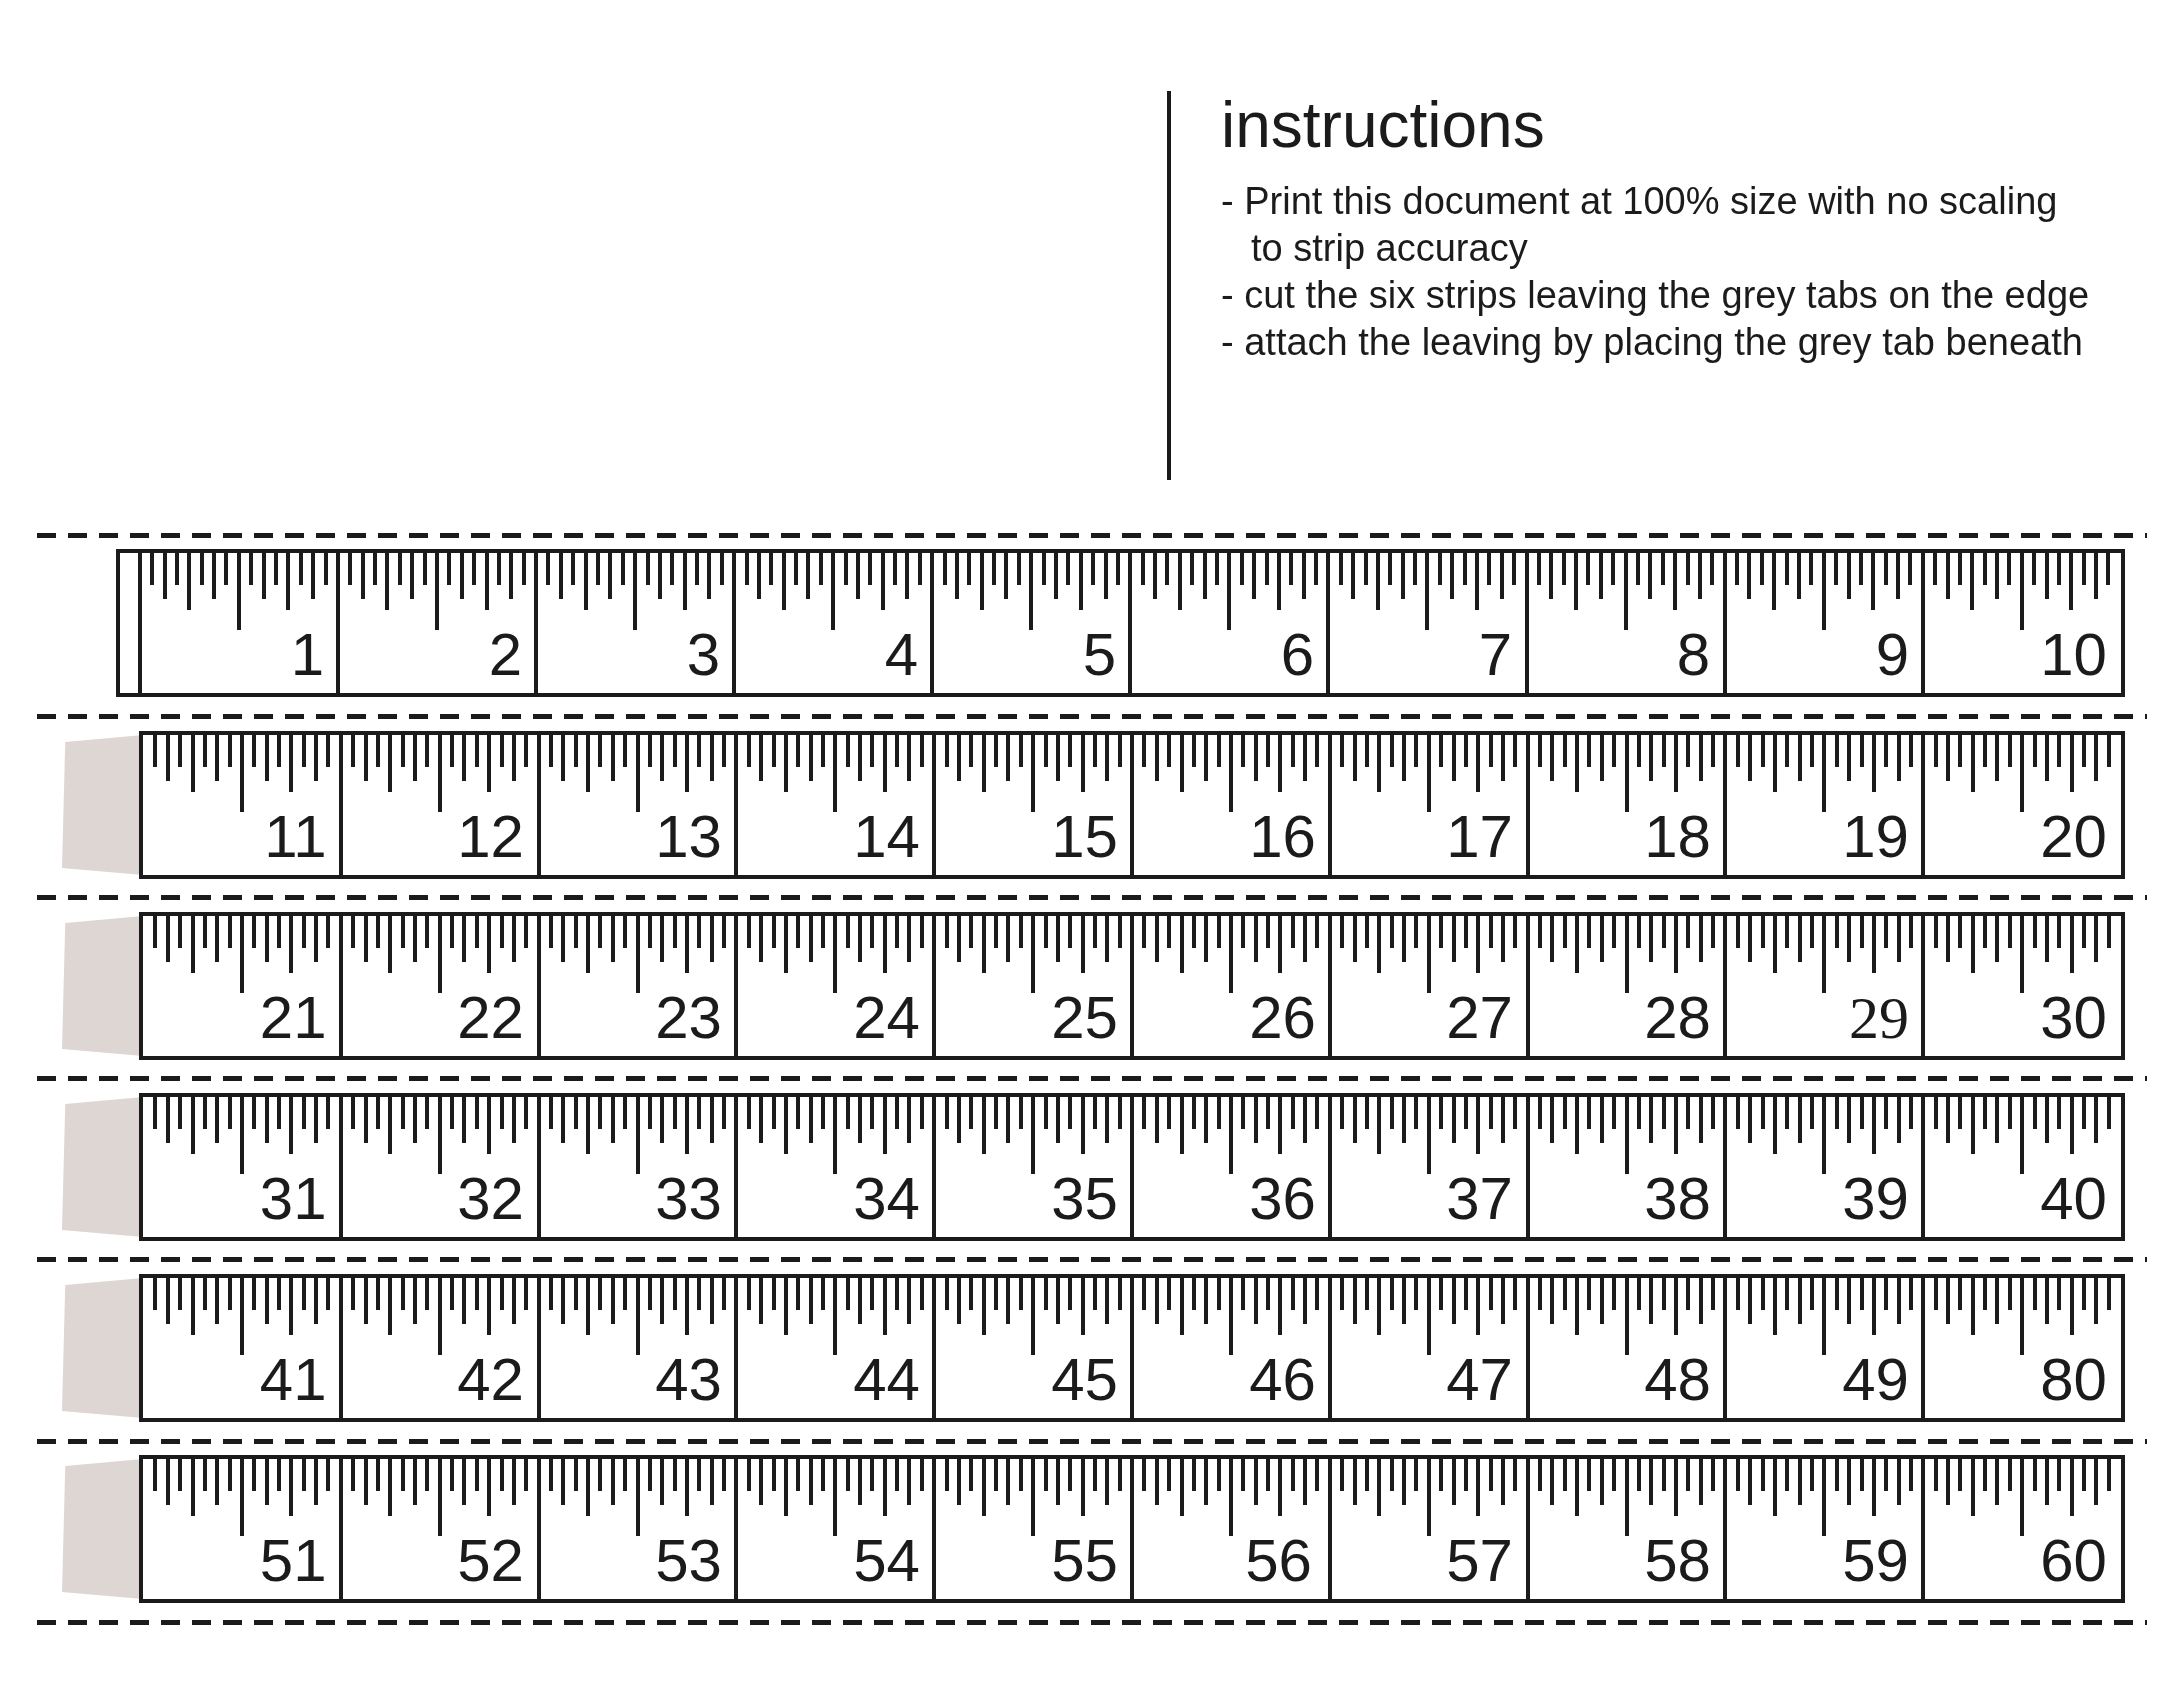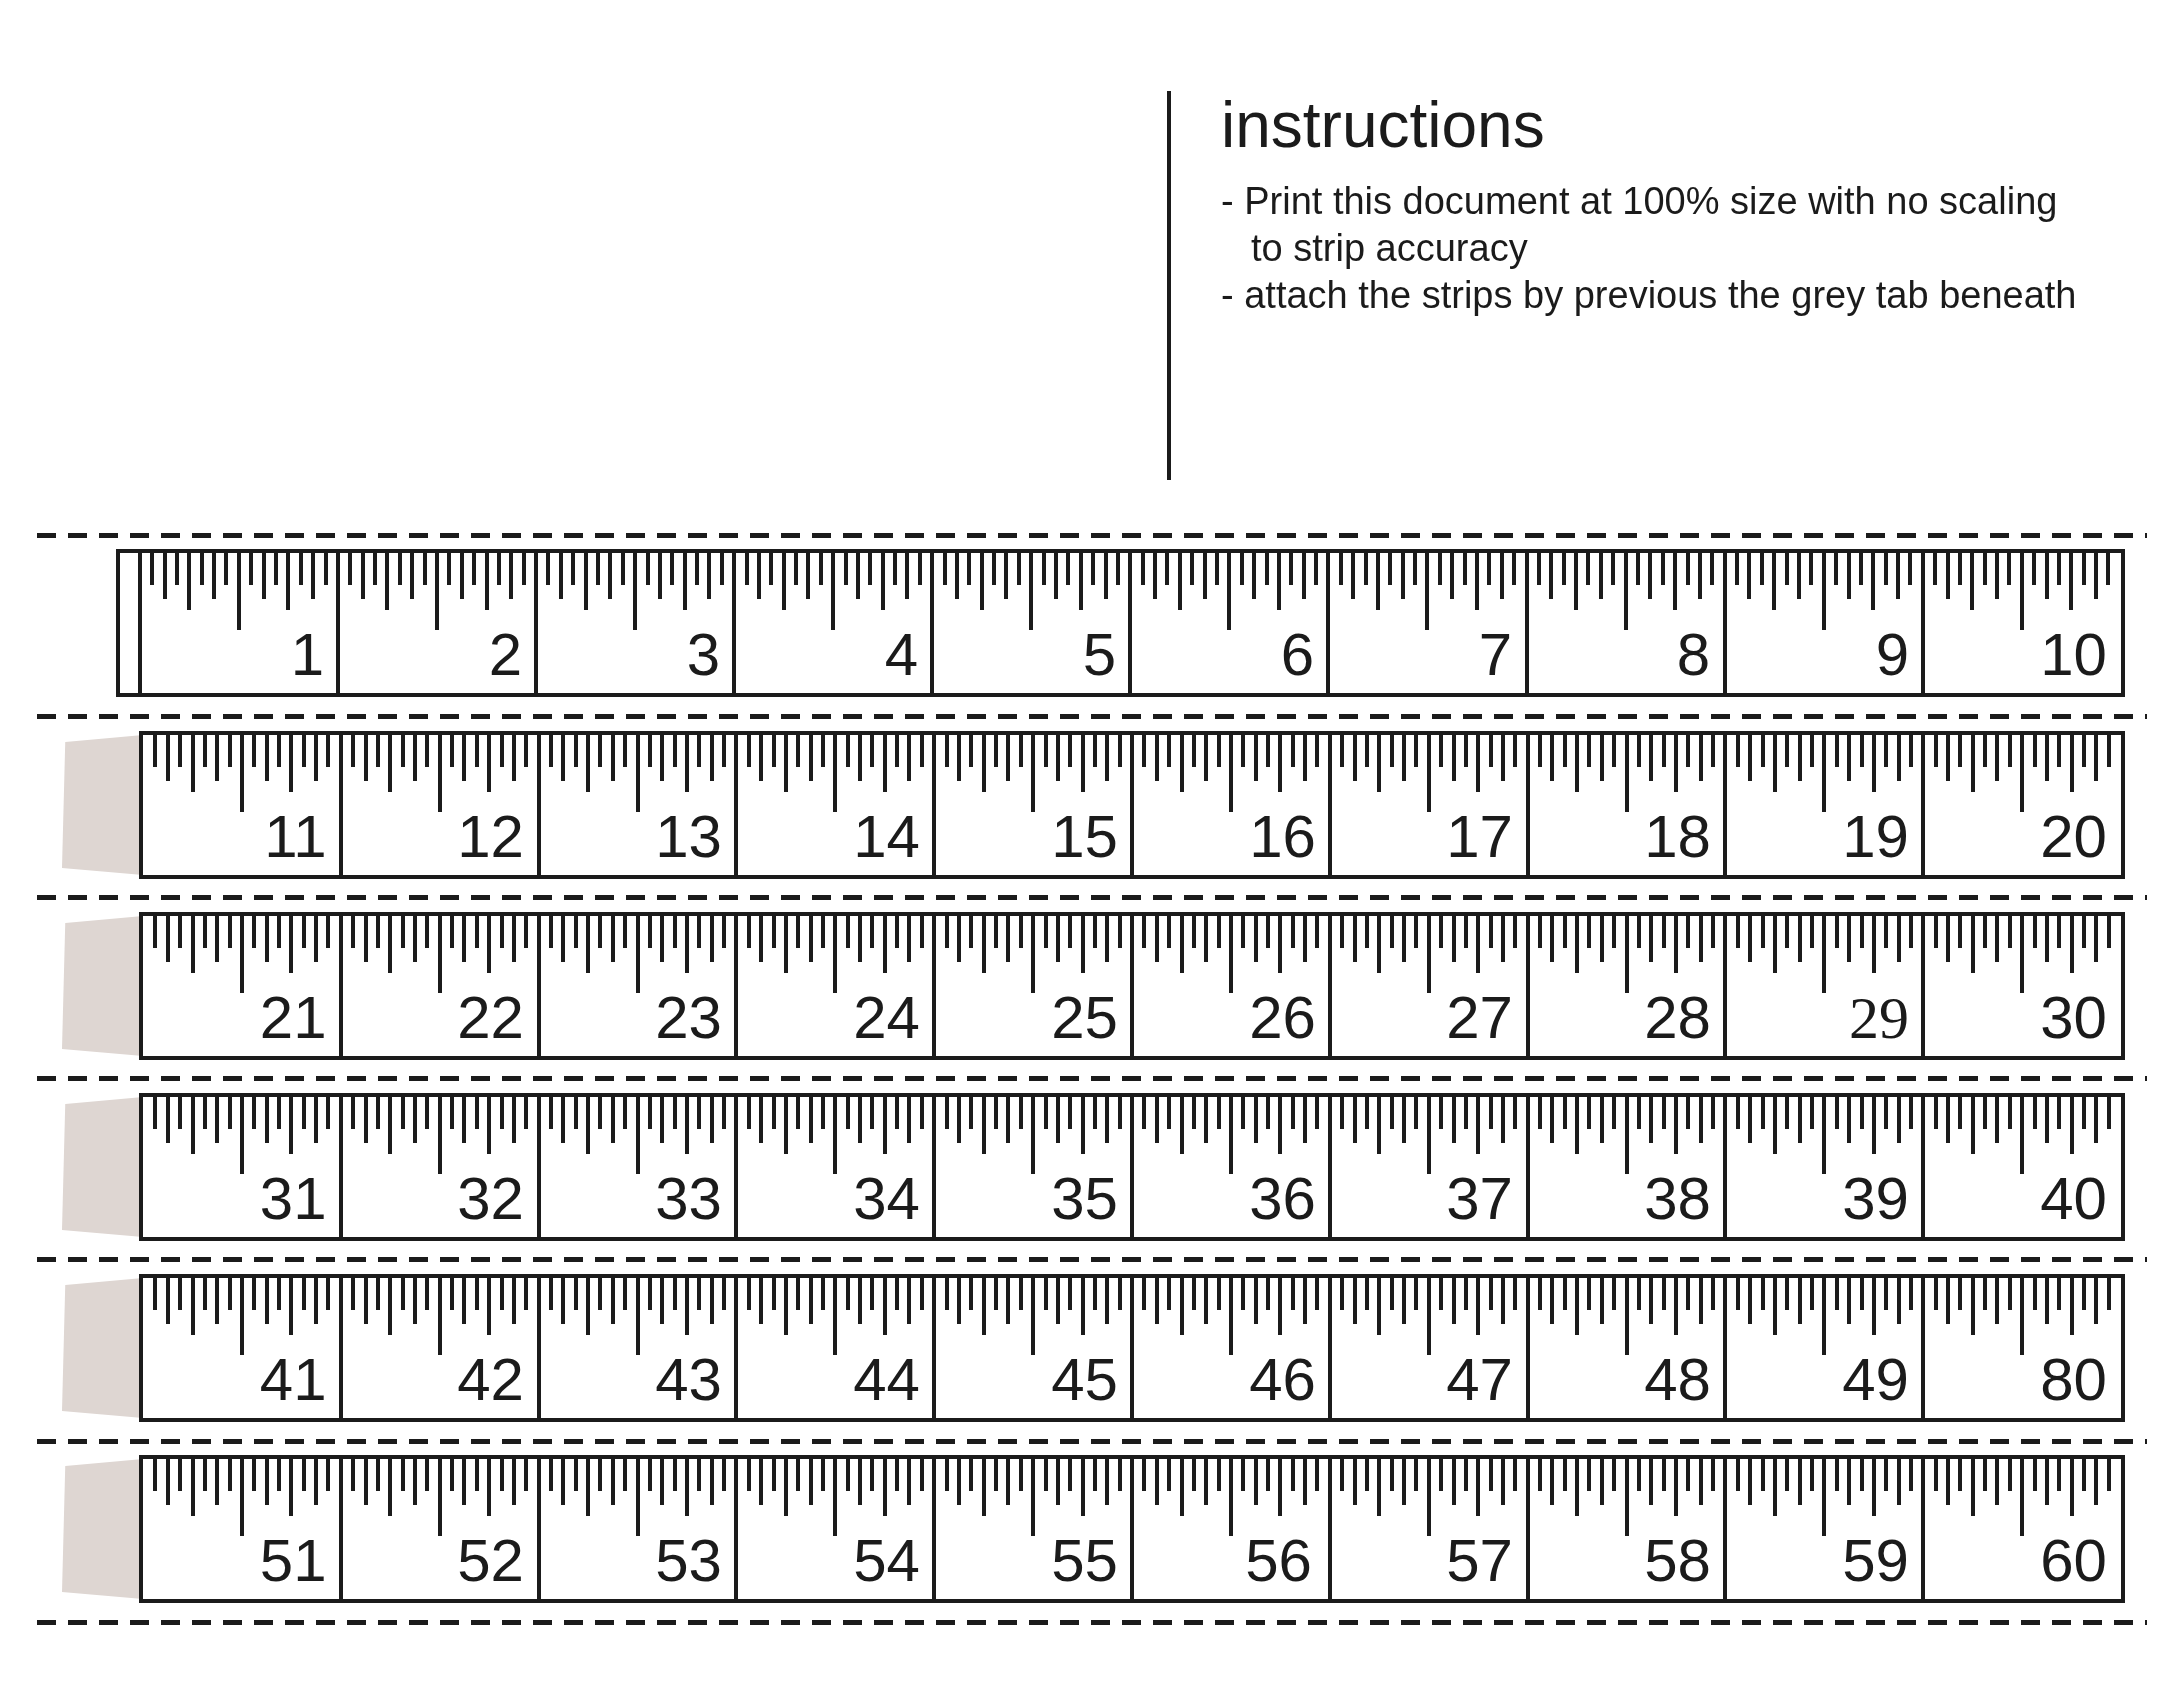--- a/index.html
+++ b/index.html
@@ -64,21 +64,22 @@
 <body>
 
 <div id="page">
 
   <section id="instructions">
     <div id="instr-divider"></div>
     <h1 id="instr-title">instructions</h1>
     <div id="instr-lines">
         <div class="iline">- Print this document at 100% size with no scaling</div>
         <div class="iline indent">to strip accuracy</div>
-        <div class="iline">- attach the strips by previous the grey tab beneath</div>
+        <div class="iline">- cut the six strips leaving the grey tabs on the edge</div>
+        <div class="iline">- attach the leaving by placing the grey tab beneath</div>
       </div>
   </section>
 
   <div id="strips">
       <div class="strip" style="top: 549px;">
         <div class="sbody" style="left: 116px; width: 2009px;">
           <div class="zline" style="left: 18px;"></div>
           <div class="tick" style="left: 30px; height: 32px;"></div>
           <div class="tick" style="left: 43px; height: 46px;"></div>
           <div class="tick" style="left: 55px; height: 32px;"></div>

